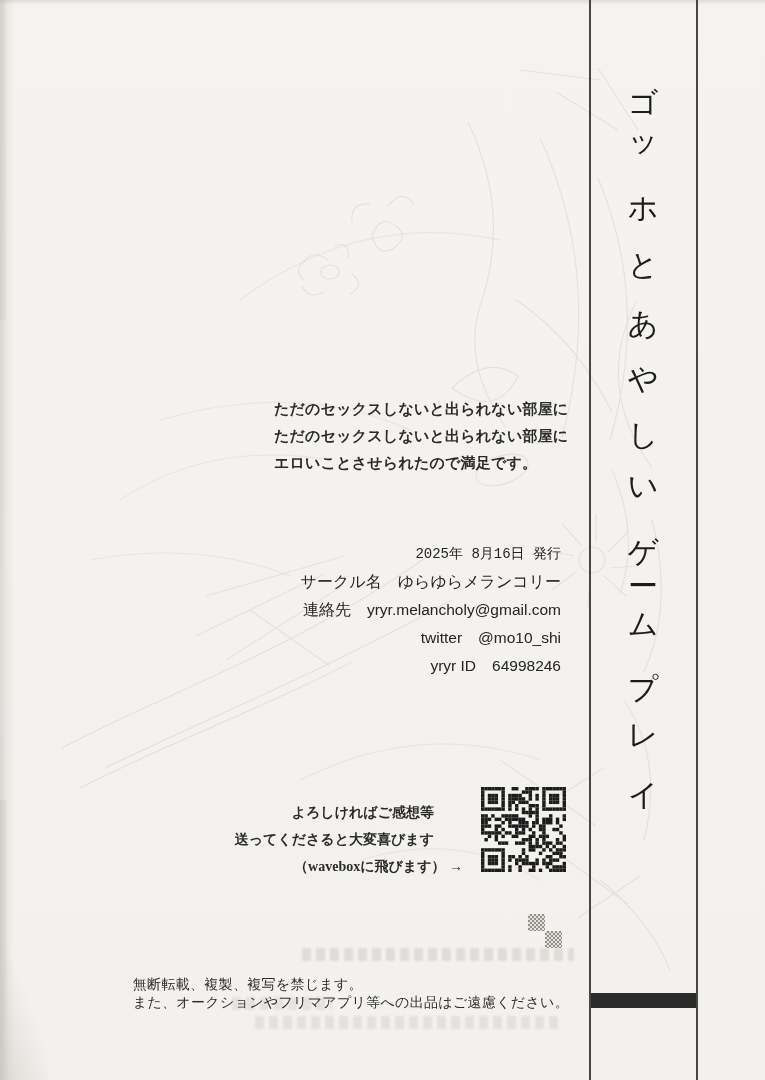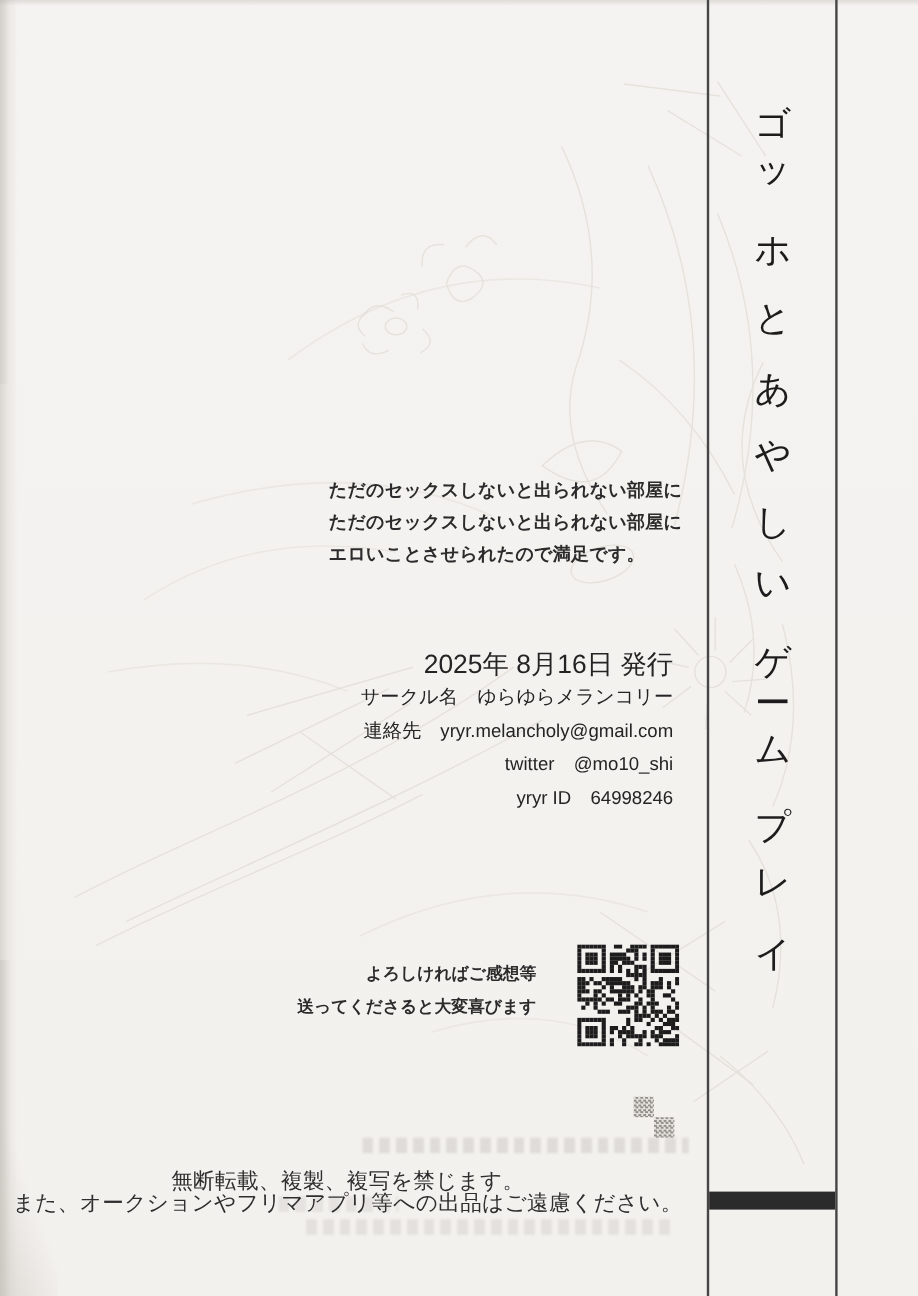--- a/index.html
+++ b/index.html
@@ -30,35 +30,35 @@
   .title-col{position:absolute;left:589.5px;top:64px;width:107px;display:flex;justify-content:center;}
   .title-vert{writing-mode:vertical-rl;text-orientation:mixed;
     font-size:30px;letter-spacing:22px;font-weight:500;color:#1c1c1c;line-height:1;}
   
   .comment{position:absolute;left:274px;top:396px;font-size:15px;line-height:27px;
     font-weight:600;color:#2b2b2b;letter-spacing:.2px;white-space:nowrap;}
   
   .colophon{position:absolute;right:204px;top:540px;text-align:right;line-height:28px;
     color:#242424;white-space:nowrap;}
   .row{font-size:16px;}
-  .row-big{font-size:22px;font-family:Liberation Sans, sans-serif;}
+  .row-big{font-size:14px;font-family:Liberation Mono, monospace;}
   .lbl{margin-right:16px;}
   .lat{font-family:"Liberation Sans","DejaVu Sans",sans-serif;font-size:15.5px;}
   
   .feedback{position:absolute;right:302px;top:799px;text-align:right;font-size:14px;
     line-height:27px;font-weight:600;color:#2b2b2b;white-space:nowrap;}
-  .fb-pad{margin-right:16px;}
+  .fb-pad{margin-right:29px;}
   .qr{position:absolute;left:481px;top:787px;width:85px;height:85px;}
   
   .pxl{position:absolute;width:17px;height:17px;
     background:repeating-conic-gradient(#93908c 0 25%,#e6e3df 0 50%);background-size:4px 4px;}
   .pxl-a{left:528px;top:914px;}
   .pxl-b{left:545px;top:931px;}
   
-  .legal{position:absolute;right:196px;top:976px;text-align:center;font-size:18px;
+  .legal{position:absolute;right:196px;top:976px;text-align:left;font-size:14px;
     line-height:17.5px;color:#2e2e2e;letter-spacing:.3px;white-space:nowrap;}
   
   .bleed{position:absolute;height:13px;filter:blur(1.1px);
     background:repeating-linear-gradient(90deg,#ccc9c4 0 9px,rgba(0,0,0,0) 9px 14px);}
   .bleed-1{left:302px;top:948px;width:272px;opacity:.5;}
   .bleed-2{left:232px;top:997px;width:100px;opacity:.35;}
   .bleed-3{left:255px;top:1016px;width:306px;opacity:.4;}
 </style>
 </head>
 <body>
@@ -127,20 +127,21 @@
       <span class="lbl lat">twitter</span><span class="lat">@mo10_shi</span>
     </div>
     <div class="row">
       <span class="lbl lat">yryr ID</span><span class="lat">64998246</span>
     </div>
   </div>
 
   <div class="feedback">
     <div class="fb-pad">よろしければご感想等</div>
     <div class="fb-pad">送ってくださると大変喜びます</div>
+    <div>（waveboxに飛びます） →</div>
   </div>
   <div class="qr" id="qr"><svg width="85" height="85" viewBox="0 0 85 85" fill="#1c1c1c">
         <rect x="0.00" y="0.00" width="3.45" height="3.45"></rect>
         <rect x="3.40" y="0.00" width="3.45" height="3.45"></rect>
         <rect x="6.80" y="0.00" width="3.45" height="3.45"></rect>
         <rect x="10.20" y="0.00" width="3.45" height="3.45"></rect>
         <rect x="13.60" y="0.00" width="3.45" height="3.45"></rect>
         <rect x="17.00" y="0.00" width="3.45" height="3.45"></rect>
         <rect x="20.40" y="0.00" width="3.45" height="3.45"></rect>
         <rect x="30.60" y="0.00" width="3.45" height="3.45"></rect>

